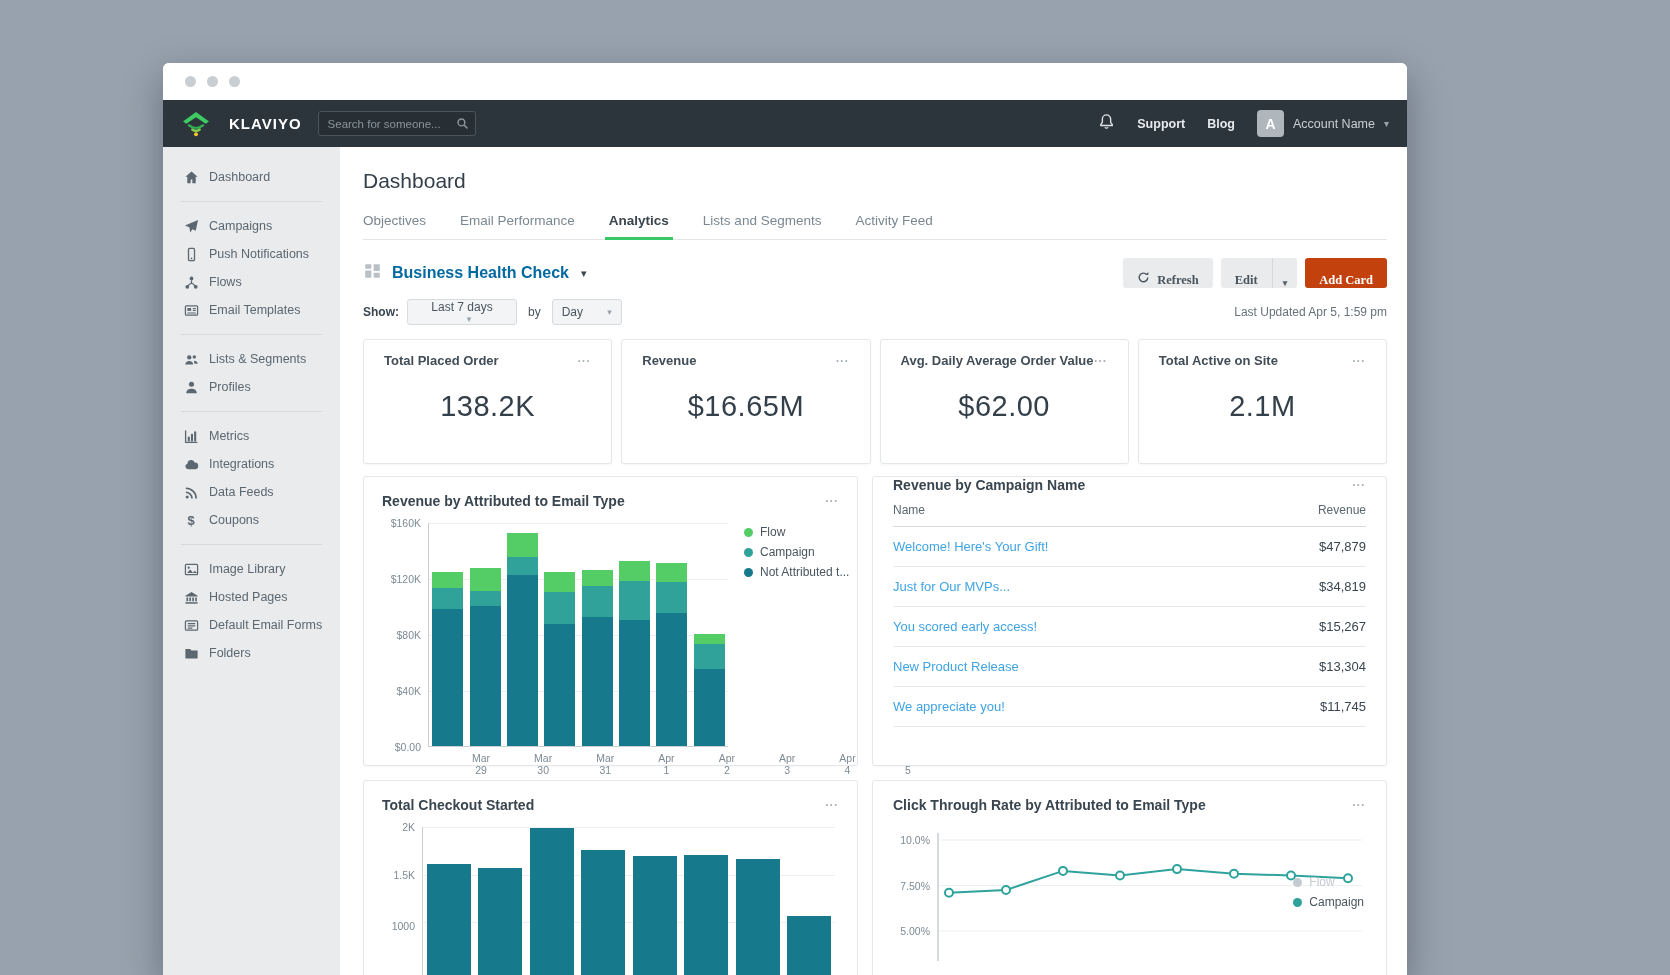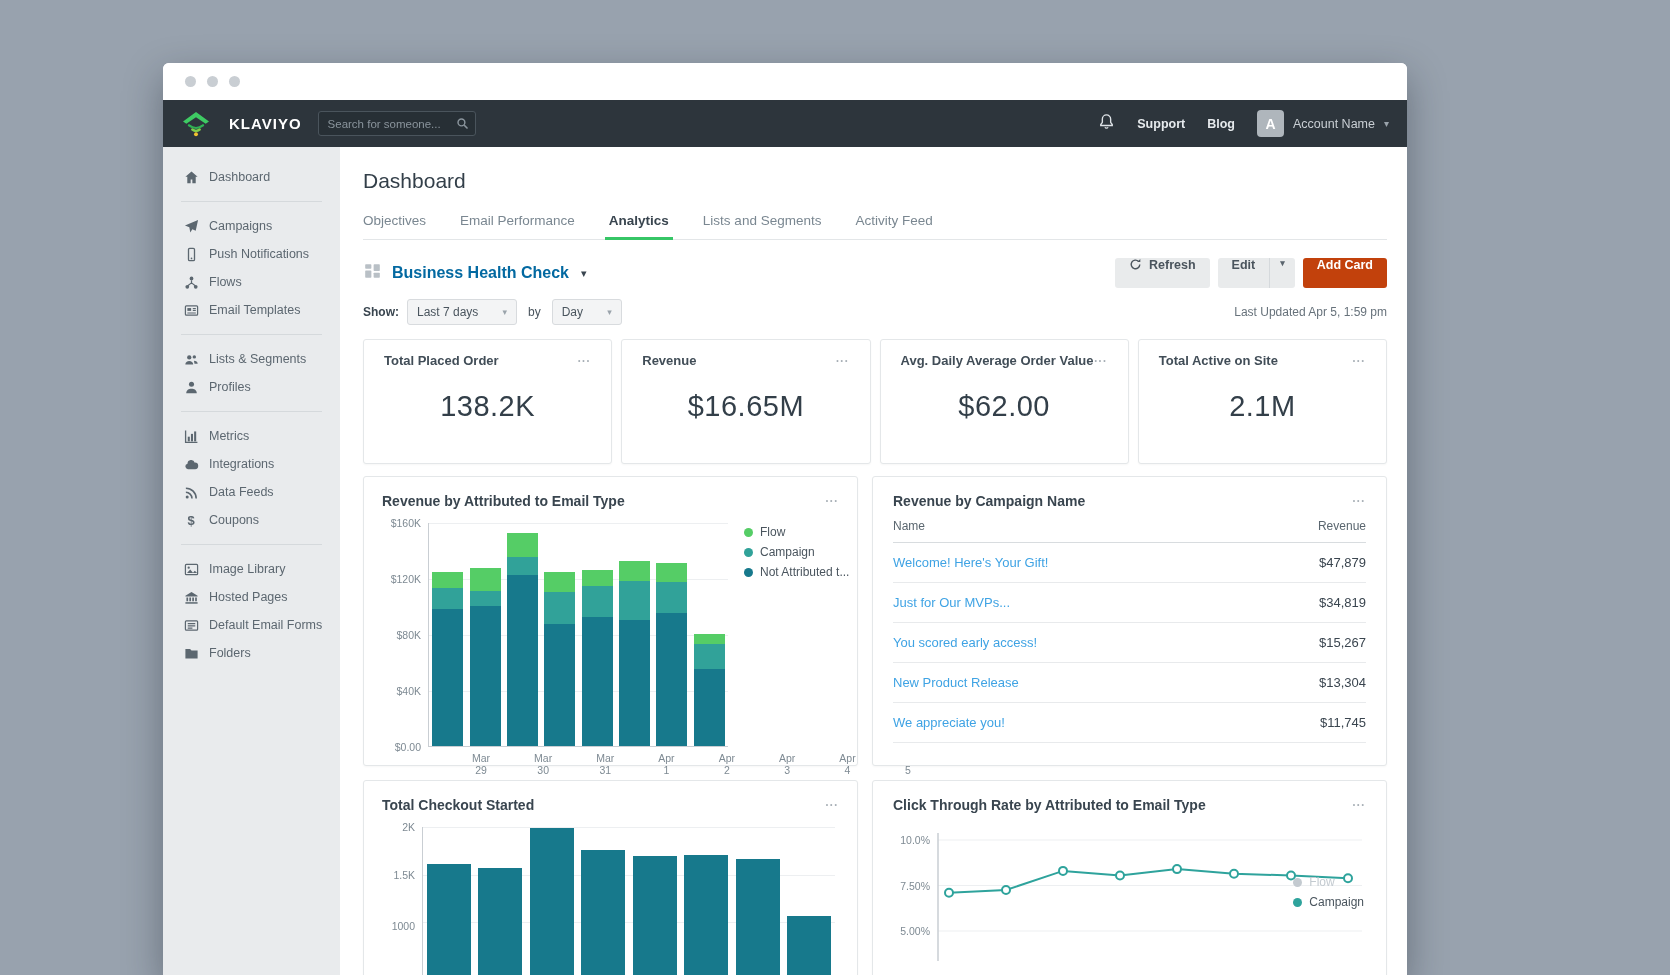--- a/index.html
+++ b/index.html
@@ -48,52 +48,52 @@
   .tab.active { color:#39454F; font-weight:bold; }
   .tab.active::after { content:""; position:absolute; left:-4px; right:-4px; bottom:-1px; height:3px; background:#36C666; }
 
   .toolbar { display:flex; align-items:center; margin-top:18px; }
   .board-sel { display:flex; align-items:center; gap:10px; cursor:pointer; }
   .grid-icon { color:#B9C0C6; }
   .board-title { font-size:16px; font-weight:bold; color:#0369a1; }
   .board-caret { color:#39454F; font-size:11px; margin-left:2px; }
   .toolbar-right { margin-left:auto; display:flex; align-items:center; gap:8px; }
   .btn { height:30px; border:none; border-radius:3px; background:#E9EBEC; color:#4A545D; font-size:12.5px;
-         font-weight:bold; padding:0 14px; cursor:pointer; display:flex; align-items:flex-start; gap:7px; font-family:Liberation Sans, sans-serif; }
+         font-weight:bold; padding:0 14px; cursor:pointer; display:flex; align-items:flex-end; gap:7px; font-family:Liberation Serif, serif; }
   .split { display:flex; }
   .split .btn.main-part { border-radius:3px 0 0 3px; border-right:1px solid #D5D9DC; }
   .split .btn.caret-part { border-radius:0 3px 3px 0; padding:0 10px; font-size:9px; color:#5A646D; }
   .btn-blue { background:#c2410c; color:#fff; }
   .refresh-ic { color:#4A545D; }
 
   .meta-row { display:flex; align-items:center; margin-top:11px; }
   .show-row { display:flex; align-items:center; gap:8px; }
   .show-label { font-size:12px; font-weight:bold; color:#39454F; }
   .by-label { font-size:12px; color:#4A555E; margin:0 3px; }
   .select { height:26px; background:#F3F4F5; border:1px solid #D8DBDE; border-radius:3px; display:flex;
             align-items:center; justify-content:space-between; padding:0 9px; font-size:12px; color:#4A555E; cursor:pointer; }
   .select .caret { font-size:9px; color:#9AA3AB; margin-left:14px; }
-  .sel-range { width:110px; }
+  .sel-range { width:110px;flex-direction:column; }
   .sel-interval { width:70px; }
   .last-updated { margin-left:auto; font-size:12px; color:#67727B; }
 
   .card { background:#fff; border:1px solid #E4E7E9; border-radius:3px; box-shadow:0 1px 2px rgba(40,50,60,.04); }
 
   .kpi-row { display:flex; gap:9px; margin-top:14px; }
   .kpi-card { width:249.5px; height:125px; padding:13px 20px; }
   .card-title-row { display:flex; align-items:flex-start; }
   .kpi-title { font-size:13px; font-weight:bold; color:#414D57; }
   .dots { margin-left:auto; color:#A6AEB5; font-size:7px; letter-spacing:2px; cursor:pointer; line-height:10px; padding-top:3px; }
   .kpi-value { text-align:center; font-size:29px; color:#333F49; margin-top:22px; letter-spacing:.5px; }
 
   .charts-row { display:flex; gap:14px; margin-top:12px; }
   .chart-card { padding:16px 18px; }
   .card-lg-title { font-size:14px; font-weight:bold; color:#39454F; }
   .rev-card { width:495px; height:290px; }
-  .table-card { width:515px; height:290px; padding:16px 20px; }
+  .table-card { width:515px; height:290px; padding:0 20px; }
 
   .chart-wrap { display:flex; margin-top:14px; }
   .yaxis { position:relative; width:46px; flex-shrink:0; }
   .ylab { position:absolute; right:7px; transform:translateY(-50%); font-size:10.5px; color:#7E8A93; white-space:nowrap; }
   .plot { position:relative; border-left:1px solid #C9CED3; border-bottom:1px solid #C9CED3; }
   .gridline { position:absolute; left:0; right:0; height:1px; background:#EDEFF1; }
   .rev-plot { width:300px; height:224px; }
   .bars { position:absolute; left:0; right:0; bottom:0; top:0; display:flex; justify-content:space-around; align-items:flex-end; }
   .bar-stack { width:31px; display:flex; flex-direction:column-reverse; }
   .xlabels { display:flex; justify-content:space-around; margin-top:5px; }

